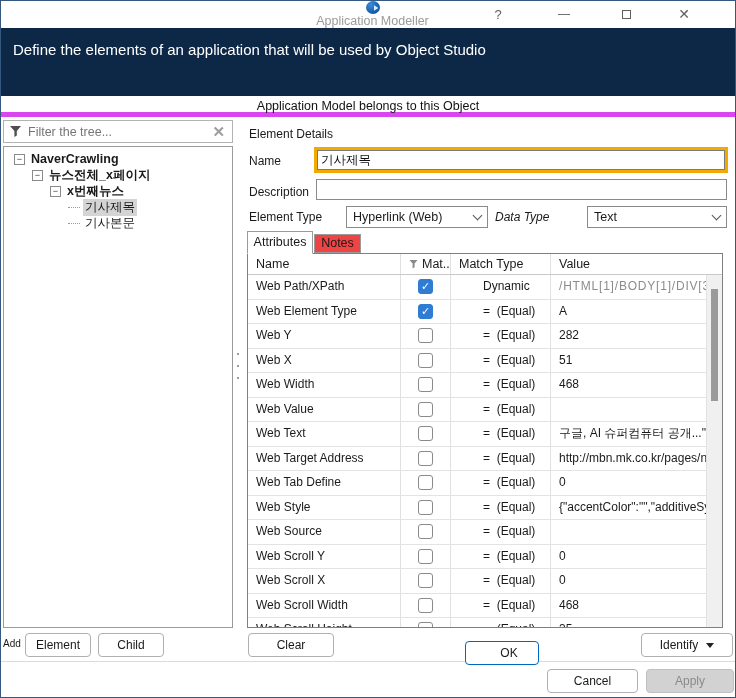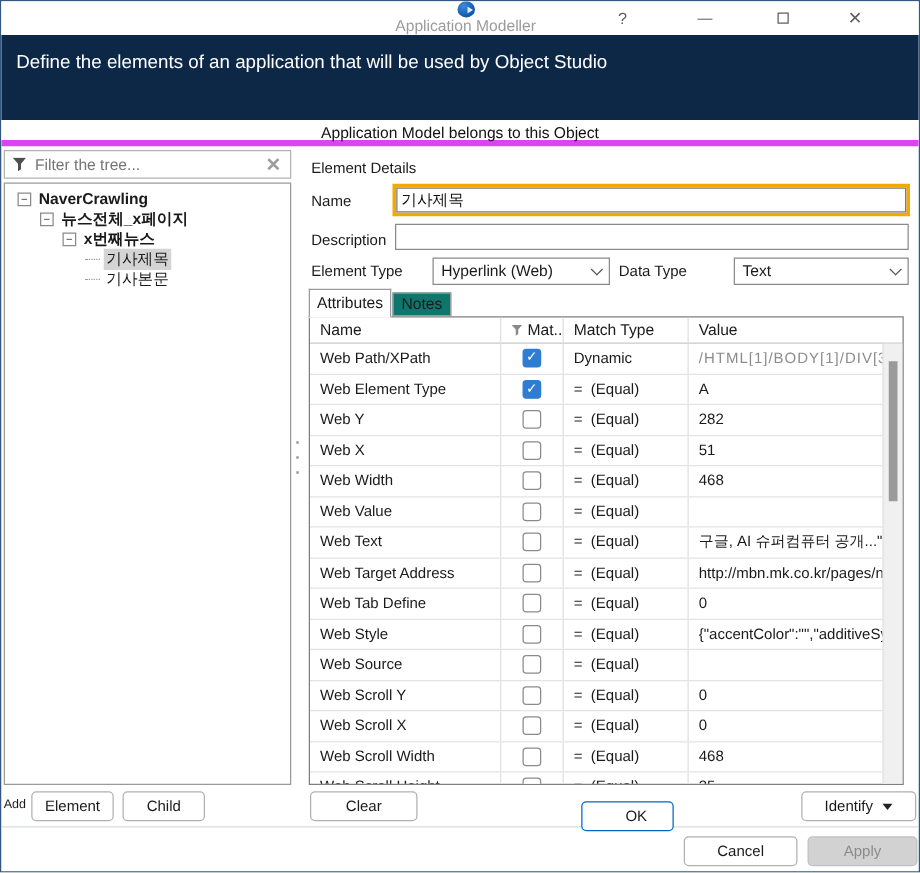--- a/index.html
+++ b/index.html
@@ -54,43 +54,43 @@
   .lbl { position:absolute; font-size:12px; color:#1a1a1a; }
   .details-title { left:248px; top:126px; }
   .lbl-name { left:248px; top:153px; }
   .name-wrap { position:absolute; left:313px; top:146px; width:414px; height:26px; border:3px solid #f2a900; background:#fff; }
   .name-input { width:100%; height:100%; border:1px solid #7a7a7a; border:0; outline:1px solid #7a7a7a; outline-offset:-1px;
     font-family:inherit; font-size:12.5px; padding:0 4px; color:#111; background:#fff; }
   .lbl-desc { left:248px; top:184px; }
   .desc-input { position:absolute; left:315px; top:178px; width:411px; height:21px; border:1px solid #8a8a8a;
     font-family:inherit; font-size:12.5px; padding:0 4px; background:#fff; }
   .lbl-eltype { left:248px; top:209px; }
-  .lbl-dtype  { left:494px; top:209px; }
+  .lbl-dtype  { left:494px; top:209px;font-style:italic; }
   .selectbox { position:absolute; top:205px; height:22px; border:1px solid #8a8a8a; background:#fff;
     display:flex; align-items:center; padding:0 6px; font-size:12.5px; }
   .sel-eltype { left:345px; width:142px; }
   .sel-dtype  { left:586px; width:140px; }
   .selectbox .sel-val { flex:1; }
   .chev { width:7px; height:7px; border-right:1.6px solid #555; border-bottom:1.6px solid #555;
     transform:rotate(45deg); margin-top:-4px; flex:none; }
   
   .tab { position:absolute; background:#fff; border:1px solid #9a9a9a; font-size:12.5px; text-align:center; }
   .tab-attr  { left:246px; top:230px; width:66px; height:23px; line-height:21px; border-bottom:1px solid #fff; z-index:3; }
-  .tab-notes { left:313px; top:233px; width:47px; height:19px; line-height:17px; background:#0f766e; }
+  .tab-notes { left:313px; top:233px; width:47px; height:19px; line-height:17px; background:#ef4444; }
   
   .attr-table { position:absolute; left:246px; top:252px; width:476px; height:375px; border:1px solid #7f7f7f;
     background:#fff; overflow:hidden; z-index:2; }
   .t-head, .t-row { display:grid; grid-template-columns:153px 50px 100px 1fr; }
   .t-head { height:21px; line-height:20px; border-bottom:1px solid #c9c9c9; }
   .t-head .cell { font-size:12.5px; color:#1a1a1a; }
   .t-row { height:24.5px; line-height:23px; border-bottom:1px solid #e3e3e3; }
   .cell { padding-left:8px; overflow:hidden; white-space:nowrap; border-right:1px solid #e0e0e0; display:flex; align-items:center; }
   .cell:last-child { border-right:none; }
   .cell-mat { justify-content:center; padding-left:0; }
-  .match-text { white-space:pre; }
+  .match-text { white-space:pre;margin-left:24px; }
   .val-muted { color:#8c8c8c; letter-spacing:0.8px; }
   .cb { width:15px; height:15px; border-radius:3px; border:1px solid #8a8a8a; background:#fff; display:flex;
     align-items:center; justify-content:center; flex:none; }
   .cb-on { background:#2e7dd2; border-color:#2e7dd2; color:#fff; font-size:11px; line-height:11px; }
   .head-funnel { width:9px; height:9px; background:#8a8a8a; margin-right:4px; flex:none;
     clip-path:polygon(0 0,100% 0,62% 45%,62% 86%,40% 100%,40% 45%); }
   .vscroll { position:absolute; top:21px; right:0; bottom:0; width:16px; background:#f0f0f0; border-left:1px solid #e2e2e2; }
   .vthumb { position:absolute; top:14px; left:4px; width:7px; height:112px; background:#9a9a9a; }
   
   .btn-clear     { left:247px; top:632px; width:86px; }

